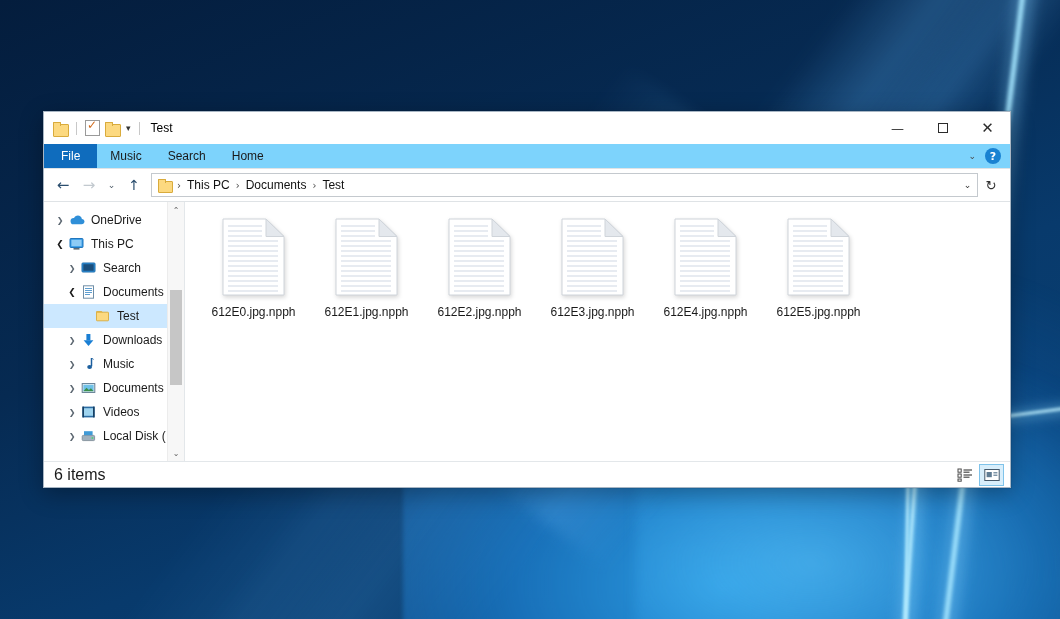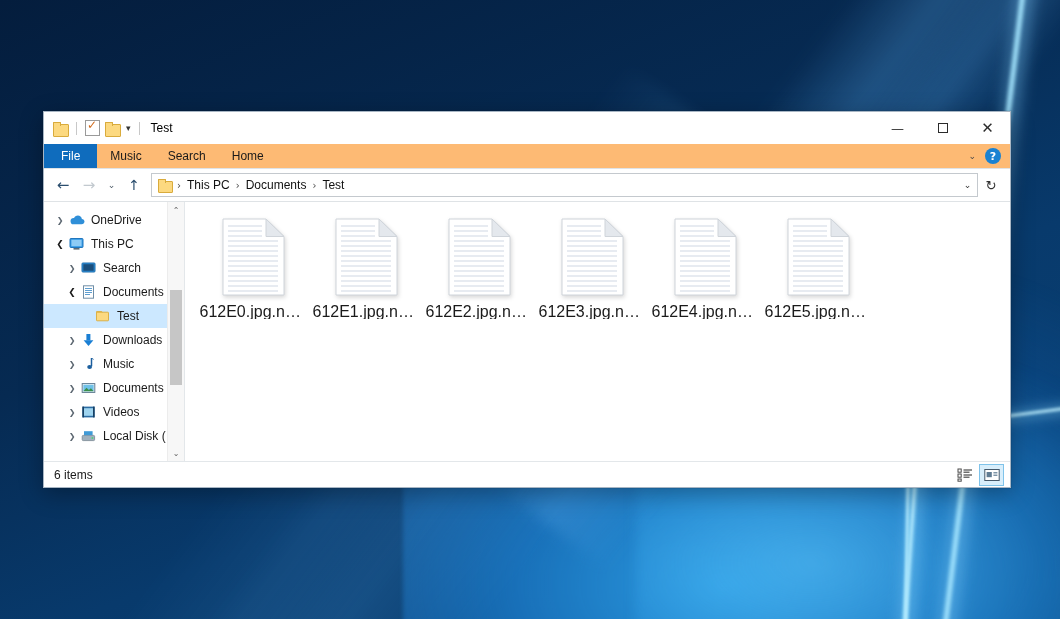--- a/index.html
+++ b/index.html
@@ -181,21 +181,21 @@
     color: #2b2b2b;
   }
   .winbtn.min { font-size: 13px; }
   .winbtn.close { font-size: 15px; font-weight: 300; }
 
   
   .ribbon {
     height: 24px;
     display: flex;
     align-items: stretch;
-    background: #fdba74;
+    background: #7dd3fc;
     border-bottom: 1px solid #dfe3e6;
     flex: 0 0 auto;
   }
   .tab {
     display: flex; align-items: center;
     padding: 0 13px;
     font-size: 12px;
     color: #1a1a1a;
     height: 24px;
   }
@@ -412,42 +412,42 @@
     align-items: center;
   }
   .doc-icon {
     width: 63px;
     height: 78px;
     position: relative;
     filter: drop-shadow(1px 2px 2px rgba(0,0,0,0.16));
   }
   .file-name {
     margin-top: 9px;
-    font-size: 16px;
+    font-size: 12px;
     color: #1a1a1a;
     text-align: center;
     line-height: 14px;
     padding: 0 2px;
     max-width: 108px;
     white-space: nowrap;
     overflow: hidden;
     text-overflow: ellipsis;
   }
 
   
   .statusbar {
     height: 25px;
     flex: 0 0 auto;
     border-top: 1px solid #e3e7ea;
     background: #ffffff;
     display: flex;
     align-items: center;
     padding: 0 6px 0 10px;
   }
-  .status-text { font-size: 12px; color: #1a1a1a; }
+  .status-text { font-size: 16px; color: #1a1a1a; }
   .status-spacer { flex: 1; }
   .viewbtns { display: flex; align-items: center; gap: 2px; }
   .viewbtn {
     width: 23px; height: 20px;
     display: flex; align-items: center; justify-content: center;
     border: 1px solid transparent;
   }
   .viewbtn.active {
     border: 1px solid #7fc3ea;
     background: #d8eefb;

